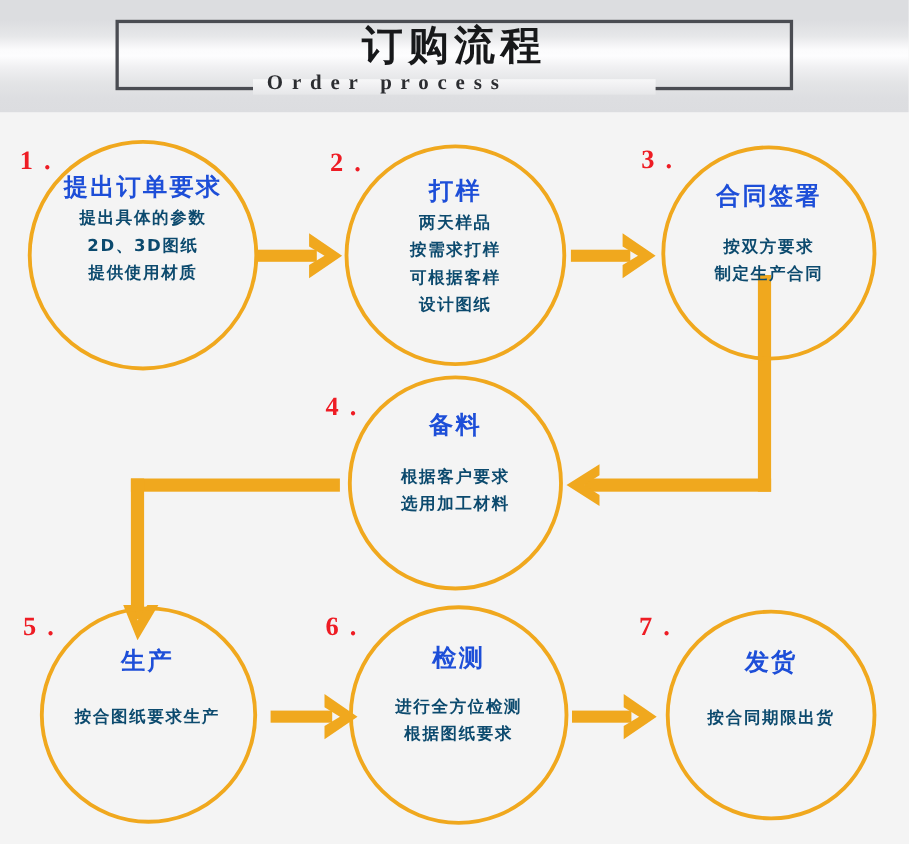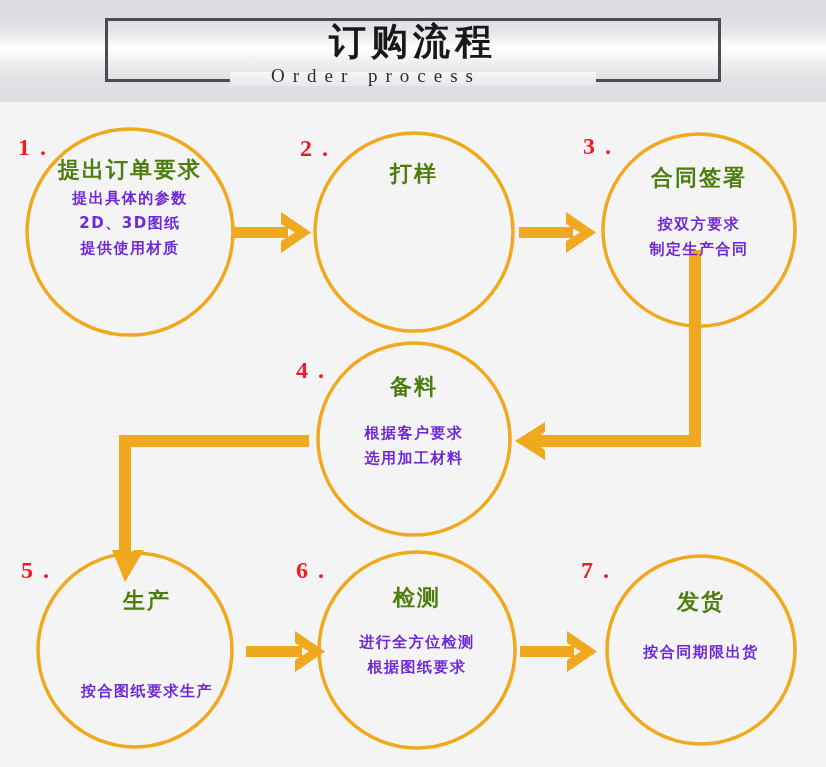--- a/index.html
+++ b/index.html
@@ -32,38 +32,38 @@
     position:absolute;left:0;top:18px;width:826px;
     text-align:center;
     font-family:"DejaVu Sans","Liberation Sans",sans-serif;
     font-weight:bold;font-size:37px;letter-spacing:5px;
     color:#17181a;line-height:48px;
   }
   #title-en{
     position:absolute;left:0;top:63px;width:704px;
     text-align:center;
     font-family:"Liberation Serif","DejaVu Serif",serif;
-    font-weight:normal;font-size:19px;letter-spacing:8px;
-    color:#2c2d31;line-height:26px;padding-left:24px;
+    font-weight:bold;font-size:19px;letter-spacing:8px;
+    color:#2c2d31;line-height:26px;
   }
 
   
   #flow{position:absolute;left:0;top:102px;width:826px;height:665px;}
   svg.layer{position:absolute;left:0;top:0;width:826px;height:665px;}
 
   .node{position:absolute;box-sizing:border-box;border-radius:50%;
         display:flex;flex-direction:column;align-items:center;
         justify-content:flex-start;text-align:center;}
   .node .ttl{
     font-family:Liberation Sans, sans-serif;
-    font-weight:bold;color:#4d7c0f;letter-spacing:2px;
+    font-weight:bold;color:#1d4ed8;letter-spacing:2px;
   }
   .node .lines{
     font-family:"DejaVu Sans","Liberation Sans",sans-serif;
-    font-weight:bold;color:#6d28d9;font-size:15px;
+    font-weight:bold;color:#0c4a6e;font-size:15px;
     letter-spacing:1.5px;line-height:25px;
   }
   .num{
     position:absolute;
     font-family:"Liberation Serif","DejaVu Serif",serif;
     font-weight:bold;font-size:24px;color:#ee1c24;letter-spacing:2px;
   }
 </style>
 </head>
 <body>
@@ -126,20 +126,26 @@
     <div class="lines">
       <div>提出具体的参数</div>
       <div>2D、3D图纸</div>
       <div>提供使用材质</div>
     </div>
   </div>
 
   <div class="num" style="left:300px;top:33px;">2 .</div>
   <div class="node" style="left:315px;top:31px;width:198px;height:198px;padding-top:25px;">
     <div class="ttl" style="font-size:22px;line-height:32px;">打样</div>
+    <div class="lines">
+      <div>两天样品</div>
+      <div>按需求打样</div>
+      <div>可根据客样</div>
+      <div>设计图纸</div>
+    </div>
   </div>
 
   <div class="num" style="left:583px;top:31px;">3 .</div>
   <div class="node" style="left:603px;top:32px;width:192px;height:192px;padding-top:28px;align-items:center;">
     <div class="ttl" style="font-size:22px;line-height:32px;margin-bottom:18px;">合同签署</div>
     <div class="lines">
       <div>按双方要求</div>
       <div>制定生产合同</div>
     </div>
   </div>
@@ -147,21 +153,21 @@
   <div class="num" style="left:296px;top:255px;">4 .</div>
   <div class="node" style="left:318px;top:241px;width:192px;height:192px;padding-top:28px;">
     <div class="ttl" style="font-size:22px;line-height:32px;margin-bottom:18px;">备料</div>
     <div class="lines">
       <div>根据客户要求</div>
       <div>选用加工材料</div>
     </div>
   </div>
 
   <div class="num" style="left:21px;top:455px;">5 .</div>
-  <div class="node" style="left:50px;top:451px;width:194px;height:194px;padding-top:32px;gap:40px;">
+  <div class="node" style="left:37px;top:451px;width:194px;height:194px;padding-top:32px;">
     <div class="ttl" style="font-size:22px;line-height:32px;margin-bottom:22px;">生产</div>
     <div class="lines">
       <div>按合图纸要求生产</div>
     </div>
   </div>
 
   <div class="num" style="left:296px;top:455px;">6 .</div>
   <div class="node" style="left:319px;top:450px;width:196px;height:196px;padding-top:30px;">
     <div class="ttl" style="font-size:22px;line-height:32px;margin-bottom:16px;">检测</div>
     <div class="lines">

